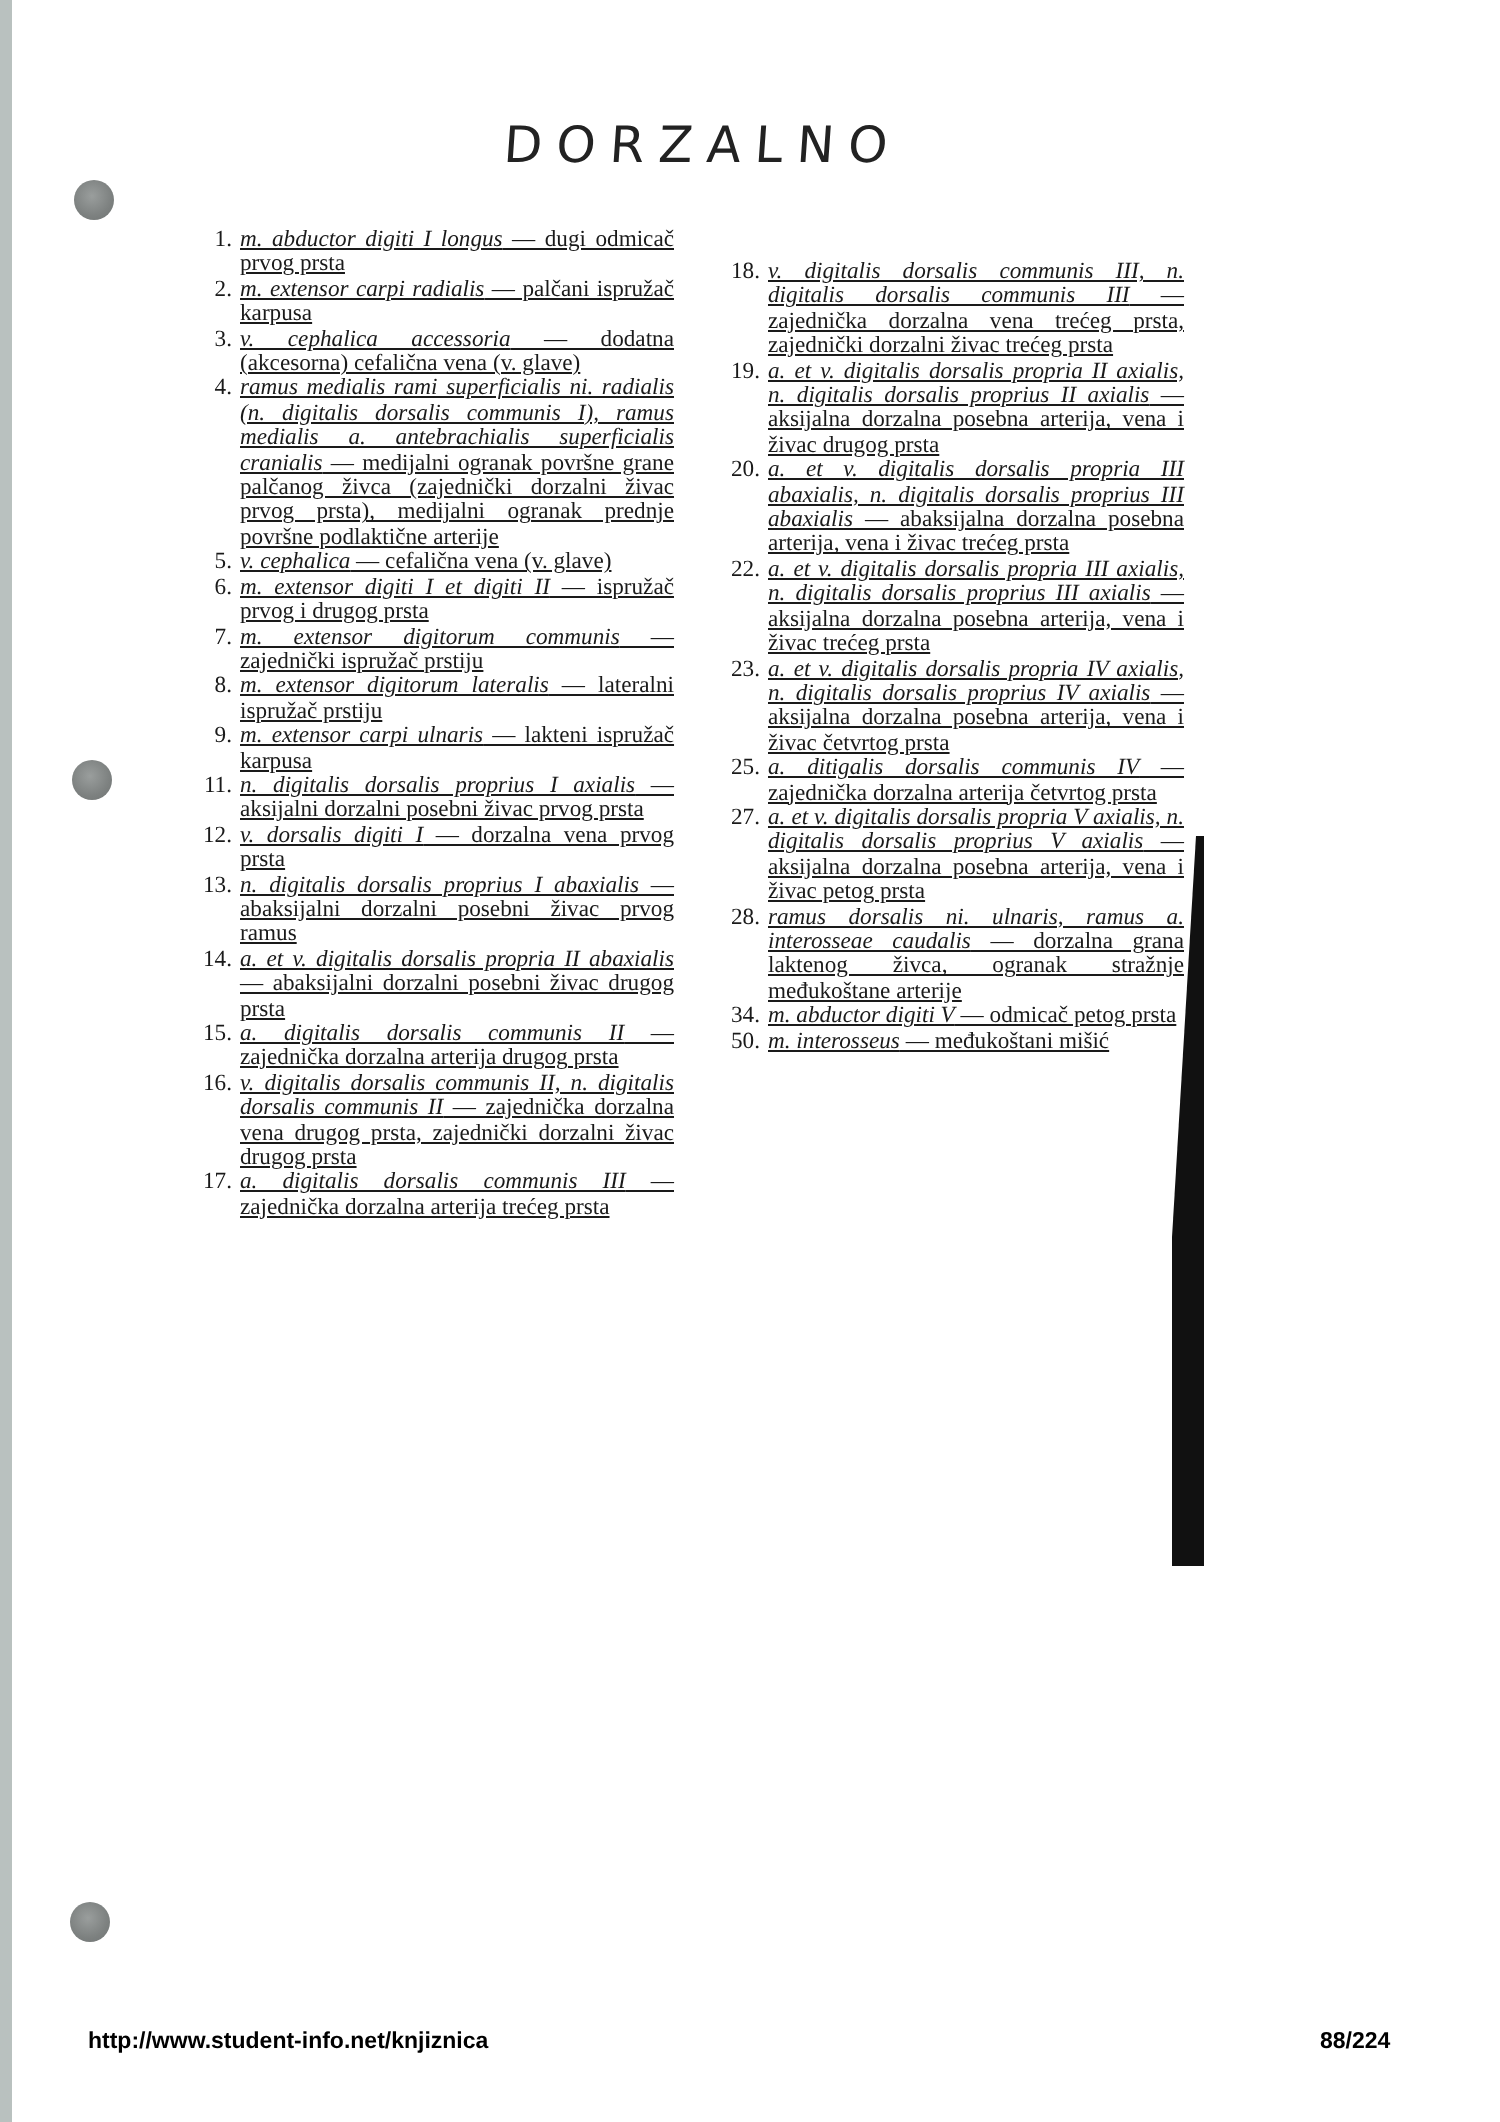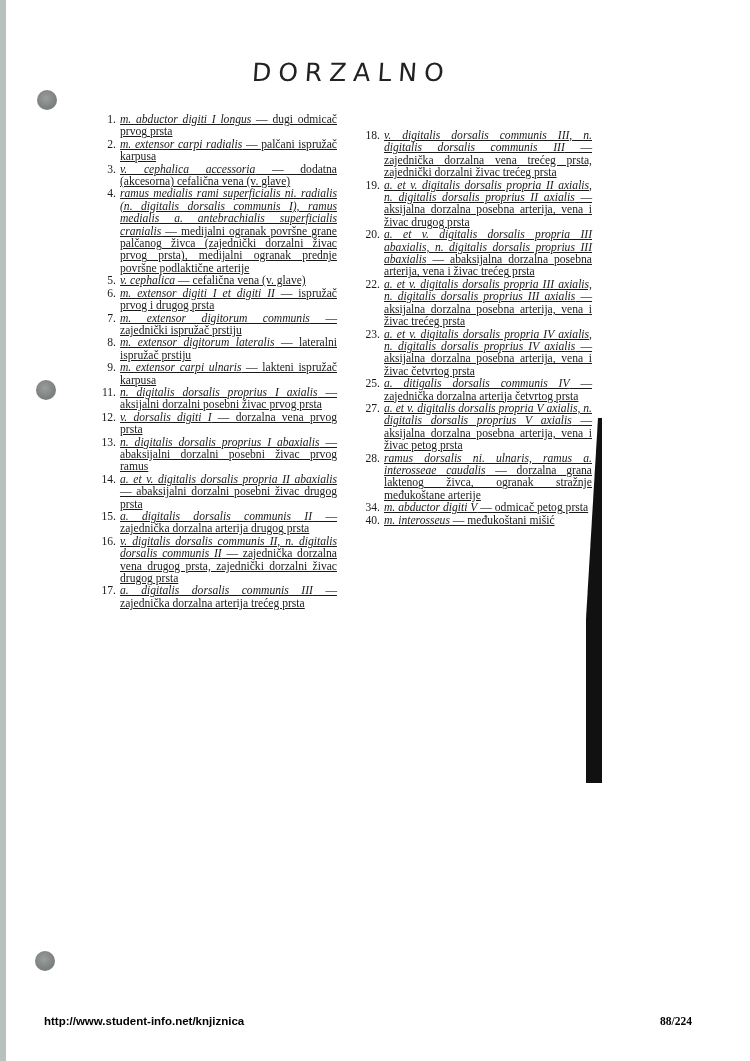--- a/index.html
+++ b/index.html
@@ -33,21 +33,21 @@
     position: absolute; left: 586px; top: 418px; width: 16px; height: 365px;
     background: #111;
     clip-path: polygon(75% 0, 100% 0, 100% 100%, 0 100%, 0 55%);
   }
   .footer-url {
     position: absolute; left: 44px; top: 1015px;
     font-family: "Liberation Sans", sans-serif; font-weight: bold; font-size: 11.5px; color: #000; text-align: right;
   }
   .footer-page {
     position: absolute; left: 660px; top: 1015px;
-    font-family: Liberation Serif, serif; font-weight: bold; font-size: 11.5px; color: #000;
+    font-family: Liberation Sans, sans-serif; font-weight: bold; font-size: 11.5px; color: #000;
   }
 </style>
 </head>
 <body>
 
 <div class="left-edge"></div>
 <div class="hole" style="left:37px; top:90px;"></div>
 <div class="hole" style="left:36px; top:380px;"></div>
 <div class="hole" style="left:35px; top:951px;"></div>
 
@@ -150,21 +150,21 @@
     </div>
     <div class="entry">
       <span class="num">28.</span>
       <span class="body"><span class="latin">ramus dorsalis ni. ulnaris, ramus a. interosseae caudalis</span><span> — dorzalna grana laktenog živca, ogranak stražnje međukoštane arterije</span></span>
     </div>
     <div class="entry">
       <span class="num">34.</span>
       <span class="body"><span class="latin">m. abductor digiti V</span><span> — odmicač petog prsta</span></span>
     </div>
     <div class="entry">
-      <span class="num">40.</span>
+      <span class="num">50.</span>
       <span class="body"><span class="latin">m. interosseus</span><span> — međukoštani mišić</span></span>
     </div>
   </div>
 
 <div class="dark-edge"></div>
 
 <div class="footer-url">http://www.student-info.net/knjiznica</div>
 <div class="footer-page">88/224</div>
 
 </body></html>

